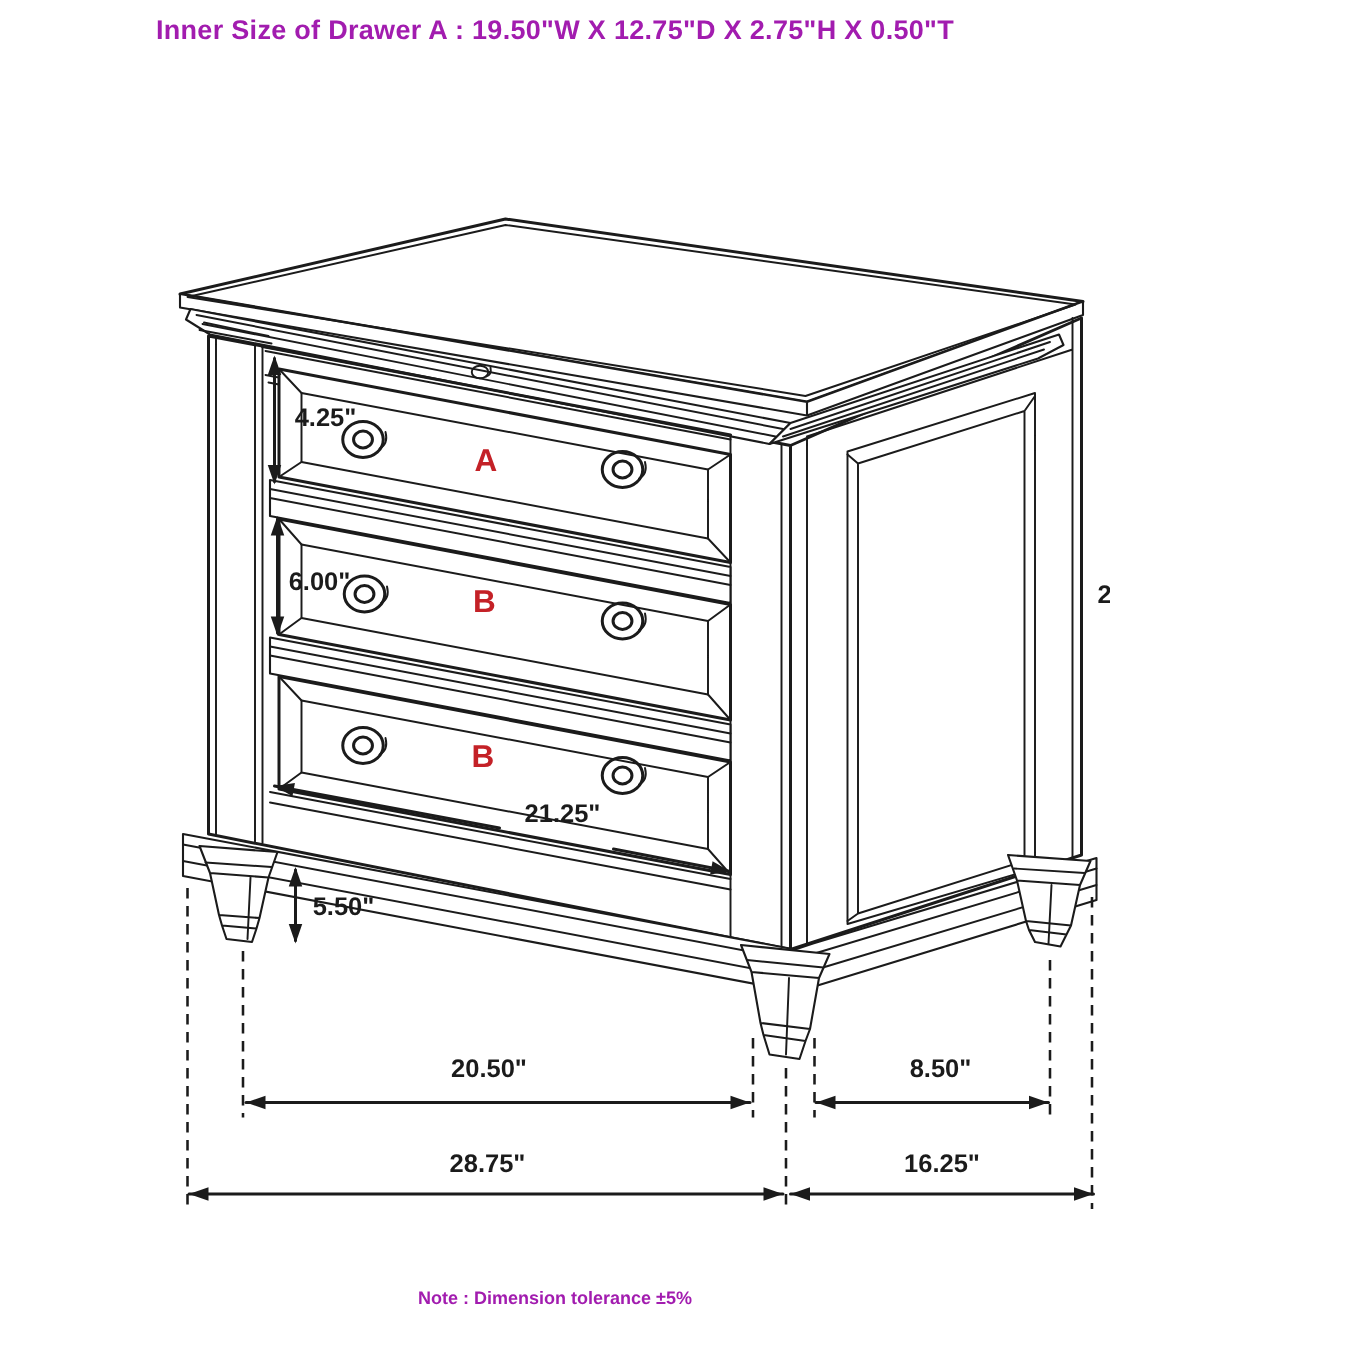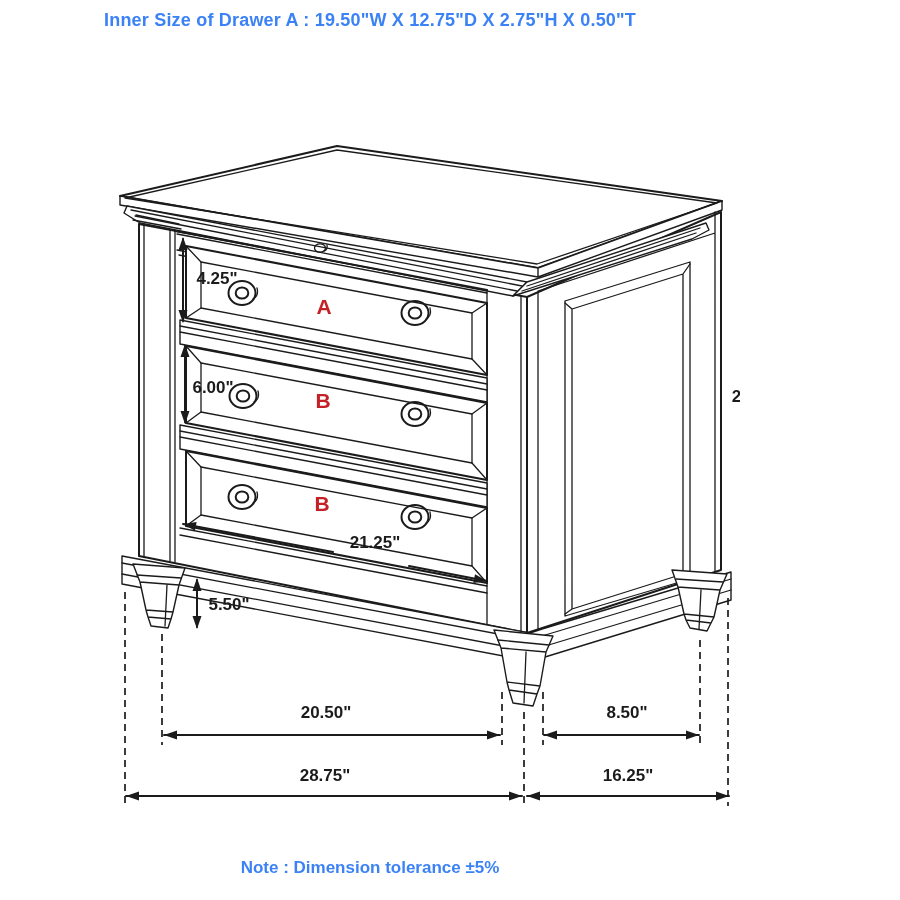--- a/index.html
+++ b/index.html
@@ -1,21 +1,21 @@
 <!DOCTYPE html>
 <html><head>
 <meta charset="utf-8">
 <style>
   html,body{margin:0;padding:0;background:#fff;}
   .stage{position:relative;width:740px;height:900px;background:#ffffff;overflow:hidden;
-         font-family:"Liberation Sans",sans-serif;color:#3b82f6;}
+         font-family:"Liberation Sans",sans-serif;color:#a21caf;}
   .hdr{position:absolute;top:8px;left:0;right:0;text-align:center;
        font-size:18px;font-weight:700;line-height:24px;letter-spacing:.2px;}
   .note{position:absolute;top:858px;left:0;right:0;text-align:center;
-        font-size:17px;font-weight:700;}
+        font-size:12px;font-weight:700;}
   svg{position:absolute;left:0;top:0;}
   .face{fill:#ffffff;stroke:#1b1b1b;stroke-width:2;stroke-linejoin:round;}
   .face1{fill:#ffffff;stroke:#1b1b1b;stroke-width:1.4;stroke-linejoin:round;}
   .ln{fill:none;stroke:#1b1b1b;stroke-width:2;stroke-linecap:round;stroke-linejoin:round;}
   .ln1{fill:none;stroke:#1b1b1b;stroke-width:1.3;stroke-linecap:round;stroke-linejoin:round;}
   .dim{fill:none;stroke:#1b1b1b;stroke-width:2;stroke-linecap:round;}
   .dash{fill:none;stroke:#1b1b1b;stroke-width:1.7;stroke-dasharray:7 5;}
   .arr{fill:#1b1b1b;stroke:none;}
   text.dimlabel{font-family:"Liberation Sans",sans-serif;font-size:17px;font-weight:700;fill:#1b1b1b;}
   text.dlabel{font-family:"Liberation Sans",sans-serif;font-size:21px;font-weight:700;fill:#c42127;}

